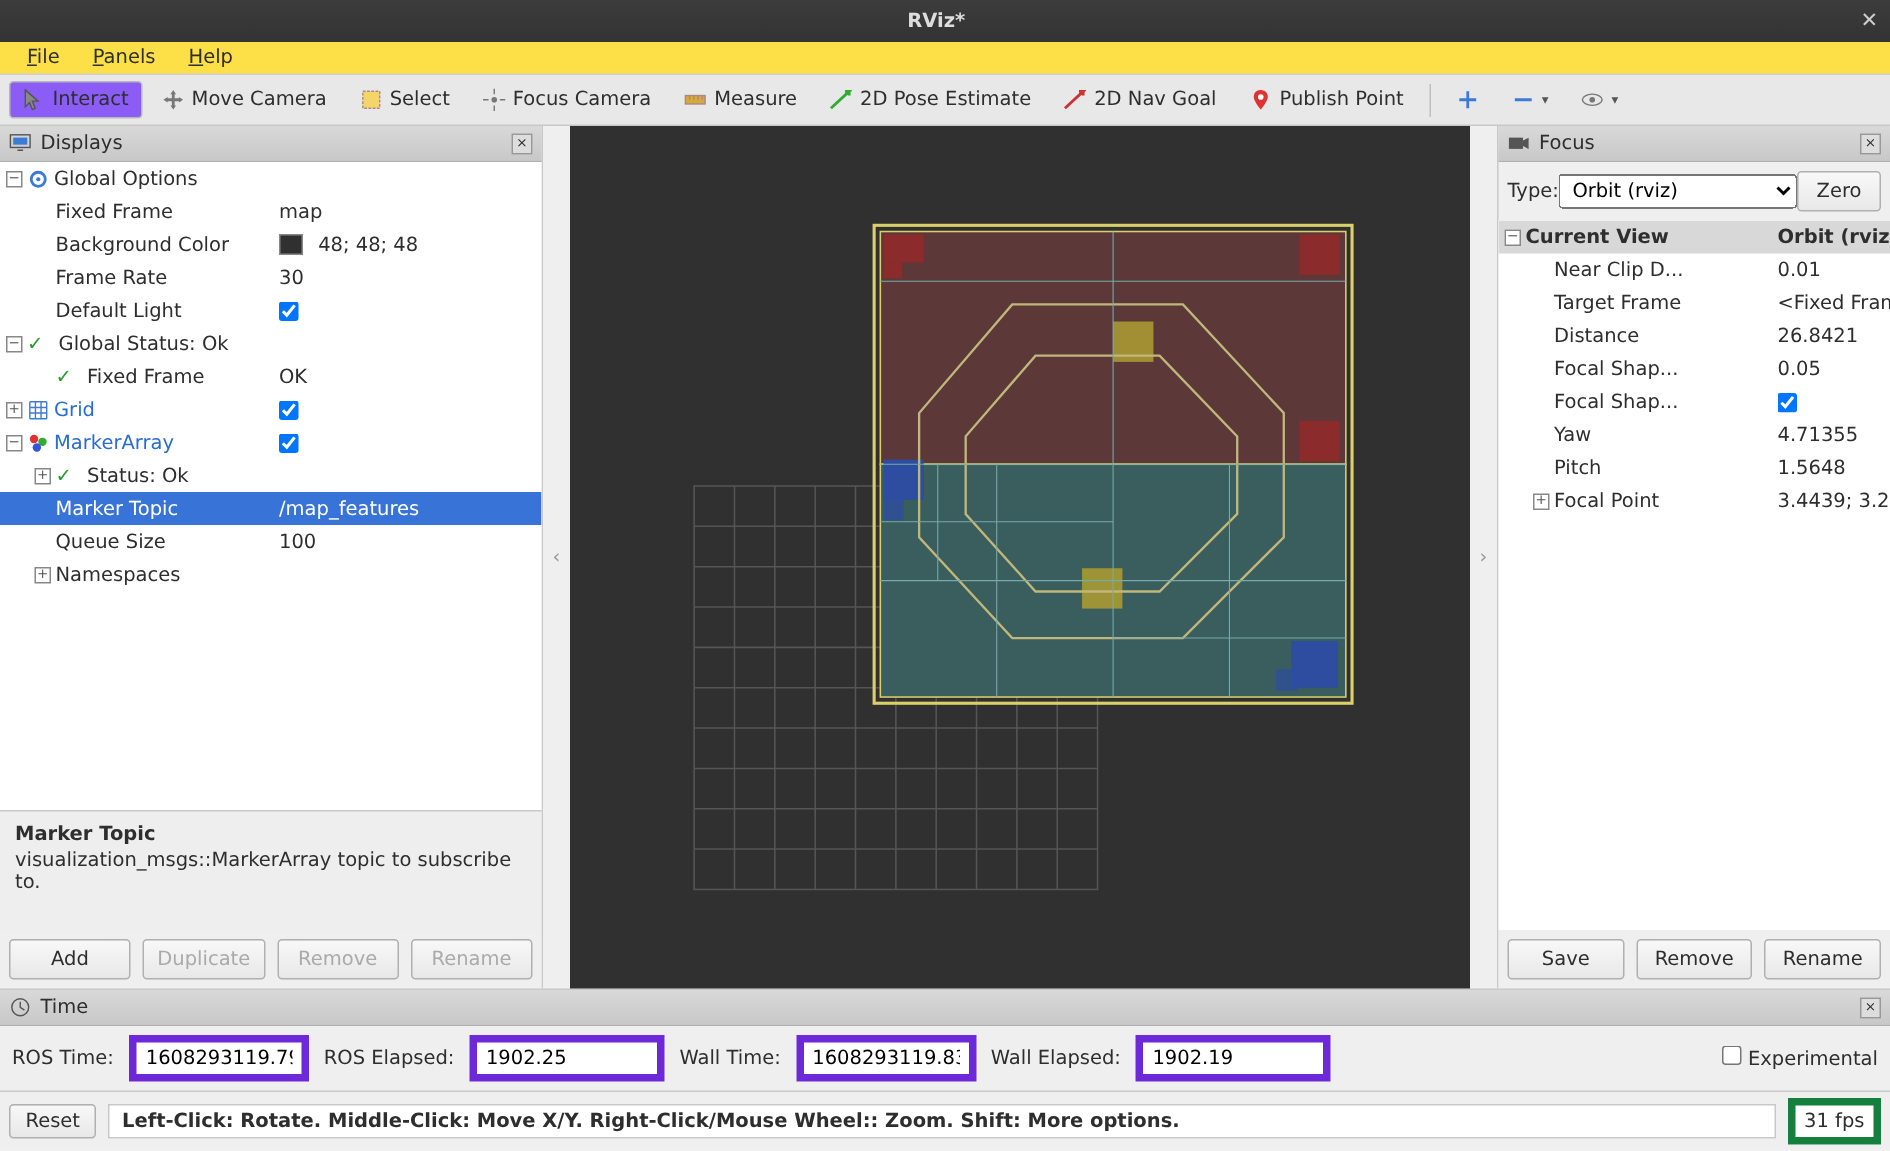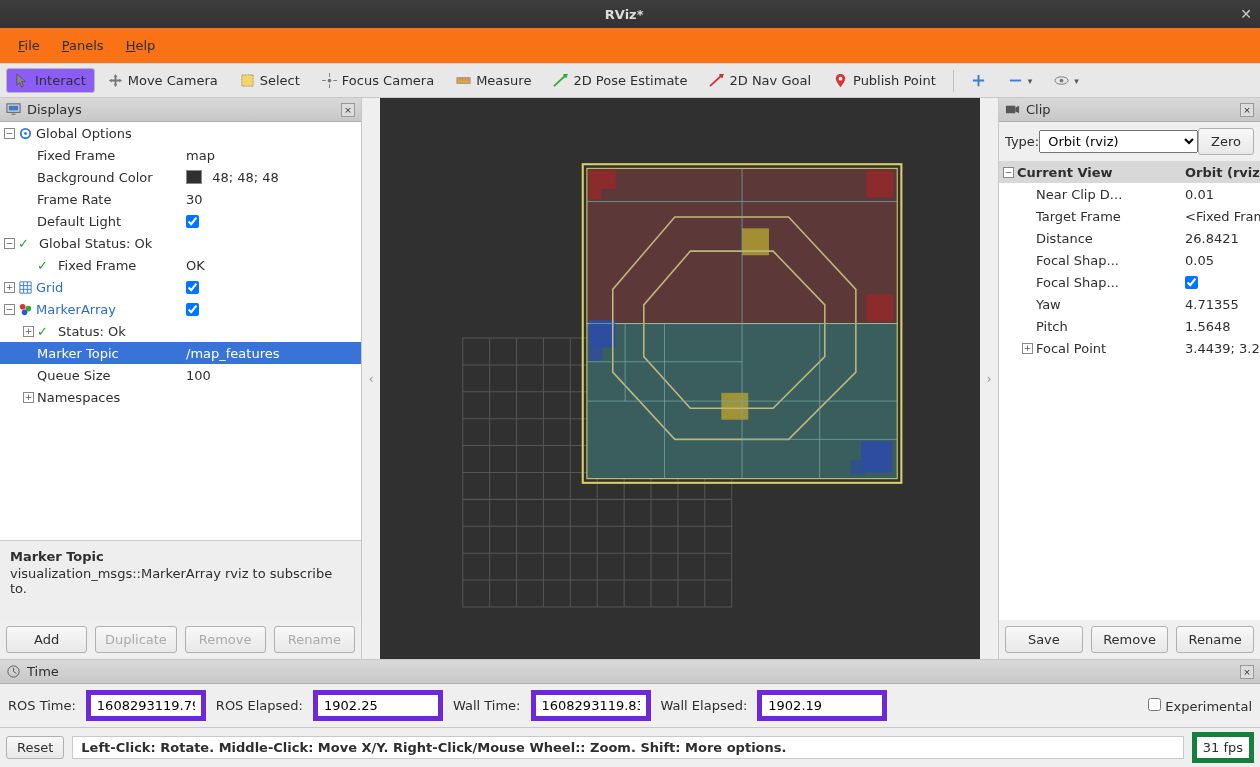--- a/index.html
+++ b/index.html
@@ -4,21 +4,21 @@
 <style>
 * { box-sizing: border-box; margin: 0; padding: 0; font-family: "DejaVu Sans", "Liberation Sans", Arial, sans-serif; font-size: 13px; }
 body { background: #f0f0f0; color: #2e2e2e; width: 1260px; height: 767px; overflow: hidden; display: flex; flex-direction: column; }
 
 
 .titlebar { background: linear-gradient(#3c3c3c, #333); color: #ddd; height: 28px; display: flex; align-items: center; padding: 0 8px; }
 .titlebar .title { flex: 1; text-align: center; font-weight: bold; font-size: 13px; }
 .titlebar .close-x { color: #ccc; cursor: pointer; font-size: 14px; }
 
 
-.menubar { background: #f97316; height: 36px; display: flex; align-items: center; padding: 0 8px; border-bottom: 1px solid #d0d0d0; gap: 2px; }
+.menubar { background: #fde047; height: 22px; display: flex; align-items: center; padding: 0 8px; border-bottom: 1px solid #d0d0d0; gap: 2px; }
 .menubar .menu-item { padding: 3px 10px; cursor: pointer; }
 .menubar .menu-item .ul { text-decoration: underline; }
 
 
 .toolbar { background: #e8e8e8; height: 34px; display: flex; align-items: center; padding: 3px 6px; border-bottom: 1px solid #c8c8c8; gap: 4px; }
 .tb-btn { display: inline-flex; align-items: center; gap: 5px; padding: 4px 8px; border: 1px solid transparent; border-radius: 3px; cursor: pointer; }
 .tb-btn.active { background: #8b5cf6; border: 1px solid #b8b8b8; }
 .tb-sep { width: 1px; height: 22px; background: #c0c0c0; margin: 0 4px; }
 .icon { width: 15px; height: 15px; display: inline-block; }
 
@@ -277,21 +277,21 @@
           <div class="tree-cell">
             <span class="sp" style="width:16px"></span>
             <span class="exp">+</span>
             <span>Namespaces</span>
           </div>
           <div class="tree-cell val"></div>
         </div>
     </div>
     <div class="desc-box">
       <div class="title">Marker Topic</div>
-      <div>visualization_msgs::MarkerArray rviz to subscribe to.</div>
+      <div>visualization_msgs::MarkerArray topic to subscribe to.</div>
     </div>
     <div class="btn-row">
       <span class="btn">Add</span>
       <span class="btn disabled">Duplicate</span>
       <span class="btn disabled">Remove</span>
       <span class="btn disabled">Rename</span>
     </div>
   </div>
 
   <div class="collapse-strip">‹</div>
@@ -361,21 +361,21 @@
   </div>
 
   <div class="collapse-strip">›</div>
 
   <div class="right-panel">
     <div class="panel-header">
       <svg class="icon" viewBox="0 0 16 16">
           <rect x="1" y="4" width="10" height="8" fill="#555"></rect>
           <path d="M11 6 L15 4 L15 12 L11 10 Z" fill="#555"></path>
         </svg>
-      <span class="title">Clip</span>
+      <span class="title">Focus</span>
       <span class="x-btn">×</span>
     </div>
     <div class="type-row">
       <span>Type:</span>
       <select><option>Orbit (rviz)</option></select>
       <span class="btn" style="flex:0 0 56px">Zero</span>
     </div>
     <div class="tree">
       <div class="tree-row" style="background:#d8d8d8">
           <div class="tree-cell" style="grid-column:1;width:125px">

